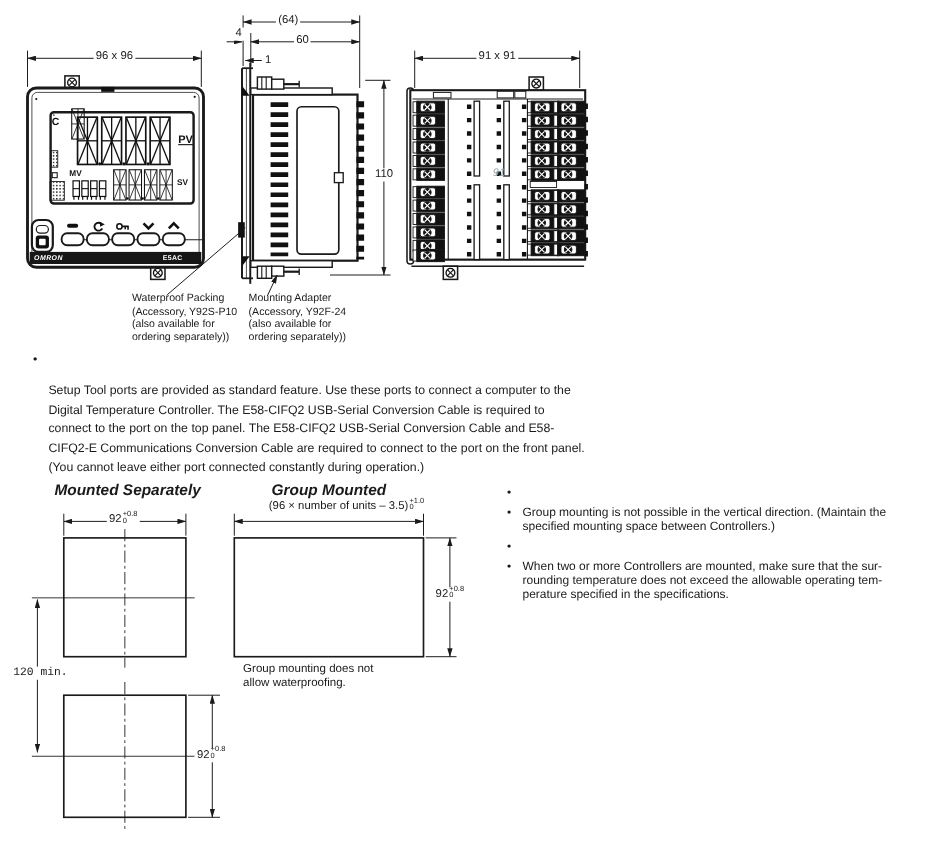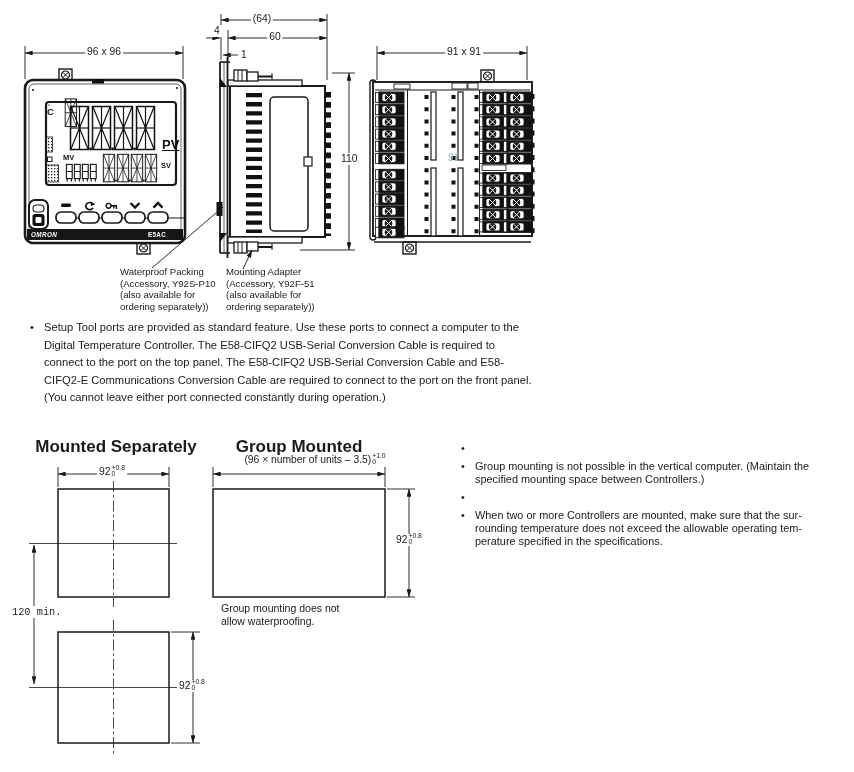--- a/index.html
+++ b/index.html
@@ -3,26 +3,26 @@
 <meta charset="utf-8">
 <style>
   html,body{margin:0;padding:0;background:#ffffff;}
   #page{position:relative;width:854px;height:772px;background:#fff;overflow:hidden;
         font-family:"Liberation Sans",sans-serif;color:#1a1a1a;}
   svg{position:absolute;left:0;top:0;}
   .lab{position:absolute;white-space:nowrap;font-size:10.3px;color:#1a1a1a;background:#fff;padding:0 2px;line-height:12px;}
   .ctr{transform:translateX(-50%);}
   .dimtol{display:inline-flex;flex-direction:column;vertical-align:middle;margin-left:1px;
           font-size:6.8px;line-height:6.2px;text-align:left;position:relative;top:-1px;}
-  .heading{position:absolute;font-weight:bold;font-size:17px;white-space:nowrap;transform:translateX(-50%);}
+  .heading{position:absolute;font-weight:bold;font-size:14px;white-space:nowrap;transform:translateX(-50%);font-style:italic;}
   .callout{position:absolute;font-size:9.6px;line-height:11.6px;white-space:pre-line;background:transparent;}
   .bullet-row{display:flex;}
   .bullet-row .b{width:14px;flex:none;}
   #setup-note{position:absolute;left:30px;top:319px;width:620px;font-size:11.2px;line-height:17.6px;}
-  #setup-note .txt{white-space:pre-line;}
+  #setup-note .txt{white-space:pre-line;margin-top:28px;}
   #cutout-notes{position:absolute;left:461px;top:442px;width:393px;font-size:10.9px;line-height:13.3px;}
   #cutout-notes .item{margin-bottom:4.5px;}
   #cutout-notes .txt{white-space:pre-line;}
   .disp-lab{position:absolute;font-weight:bold;color:#111;background:transparent;padding:0;}
   .note2{position:absolute;font-size:10.5px;line-height:13px;white-space:pre-line;}
   .faint{position:absolute;color:#8fb0b5;font-size:10px;background:transparent;}
   .brandbar{position:absolute;color:#fff;background:transparent;font-size:6.3px;font-weight:bold;}
 </style>
 </head>
 <body>
@@ -299,37 +299,37 @@
     <line x1="409" y1="489" x2="409" y2="597" stroke-width="0.9" marker-start="url(#ar)" marker-end="url(#ar)"></line>
   </g>
 </svg>
 
 <div class="lab ctr" style="left:104px;top:46px;">96 x 96</div>
 <div class="lab ctr" style="left:262px;top:13px;">(64)</div>
 <div class="lab" style="left:212px;top:25px;">4</div>
 <div class="lab ctr" style="left:275px;top:31px;">60</div>
 <div class="lab" style="left:239px;top:49px;">1</div>
 <div class="lab" style="left:339px;top:153px;">110</div>
-<div class="lab ctr" style="left:464px;top:46px;">91 x 91</div>
+<div class="lab ctr" style="left:452px;top:46px;">91 x 91</div>
 <div class="faint" style="left:448px;top:152px;font-style:italic;">91</div>
 
 <div class="disp-lab" style="left:48px;top:104px;font-size:5px;line-height:4px;">°</div>
 <div class="disp-lab" style="left:47px;top:107px;font-size:9.5px;line-height:10px;">C</div>
-<div class="disp-lab" style="left:162px;top:137px;font-size:13px;text-decoration:underline;">PV</div>
+<div class="disp-lab" style="left:162px;top:122px;font-size:10px;text-decoration:underline;">PV</div>
 <div class="disp-lab" style="left:161px;top:161px;font-size:7.5px;">SV</div>
 <div class="disp-lab" style="left:63px;top:153px;font-size:7.5px;text-align:right;">MV</div>
 <div class="brandbar" style="left:31px;top:231px;font-style:italic;letter-spacing:0.4px;">OMRON</div>
 <div class="brandbar" style="left:148px;top:231px;letter-spacing:0.3px;">E5AC</div>
 
 <div class="callout" style="left:120px;top:266px;">Waterproof Packing
 (Accessory, Y92S-P10
 (also available for
 ordering separately))</div>
 <div class="callout" style="left:226px;top:266px;">Mounting Adapter
-(Accessory, Y92F-51
+(Accessory, Y92F-24
 (also available for
 ordering separately))</div>
 
 <div id="setup-note" class="bullet-row">
   <span class="b">•</span>
   <span class="txt">Setup Tool ports are provided as standard feature. Use these ports to connect a computer to the
 Digital Temperature Controller. The E58-CIFQ2 USB-Serial Conversion Cable is required to
 connect to the port on the top panel. The E58-CIFQ2 USB-Serial Conversion Cable and E58-
 CIFQ2-E Communications Conversion Cable are required to connect to the port on the front panel.
 (You cannot leave either port connected constantly during operation.)</span>
@@ -367,21 +367,21 @@
 
 <div class="note2" style="left:221px;top:602px;">Group mounting does not
 allow waterproofing.</div>
 
 <div id="cutout-notes">
   <div class="item bullet-row">
     <span class="b">•</span>
   </div>
   <div class="item bullet-row">
     <span class="b">•</span>
-    <span class="txt">Group mounting is not possible in the vertical computer. (Maintain the
+    <span class="txt">Group mounting is not possible in the vertical direction. (Maintain the
 specified mounting space between Controllers.)</span>
   </div>
   <div class="item bullet-row">
     <span class="b">•</span>
   </div>
   <div class="item bullet-row">
     <span class="b">•</span>
     <span class="txt">When two or more Controllers are mounted, make sure that the sur-
 rounding temperature does not exceed the allowable operating tem-
 perature specified in the specifications.</span>

